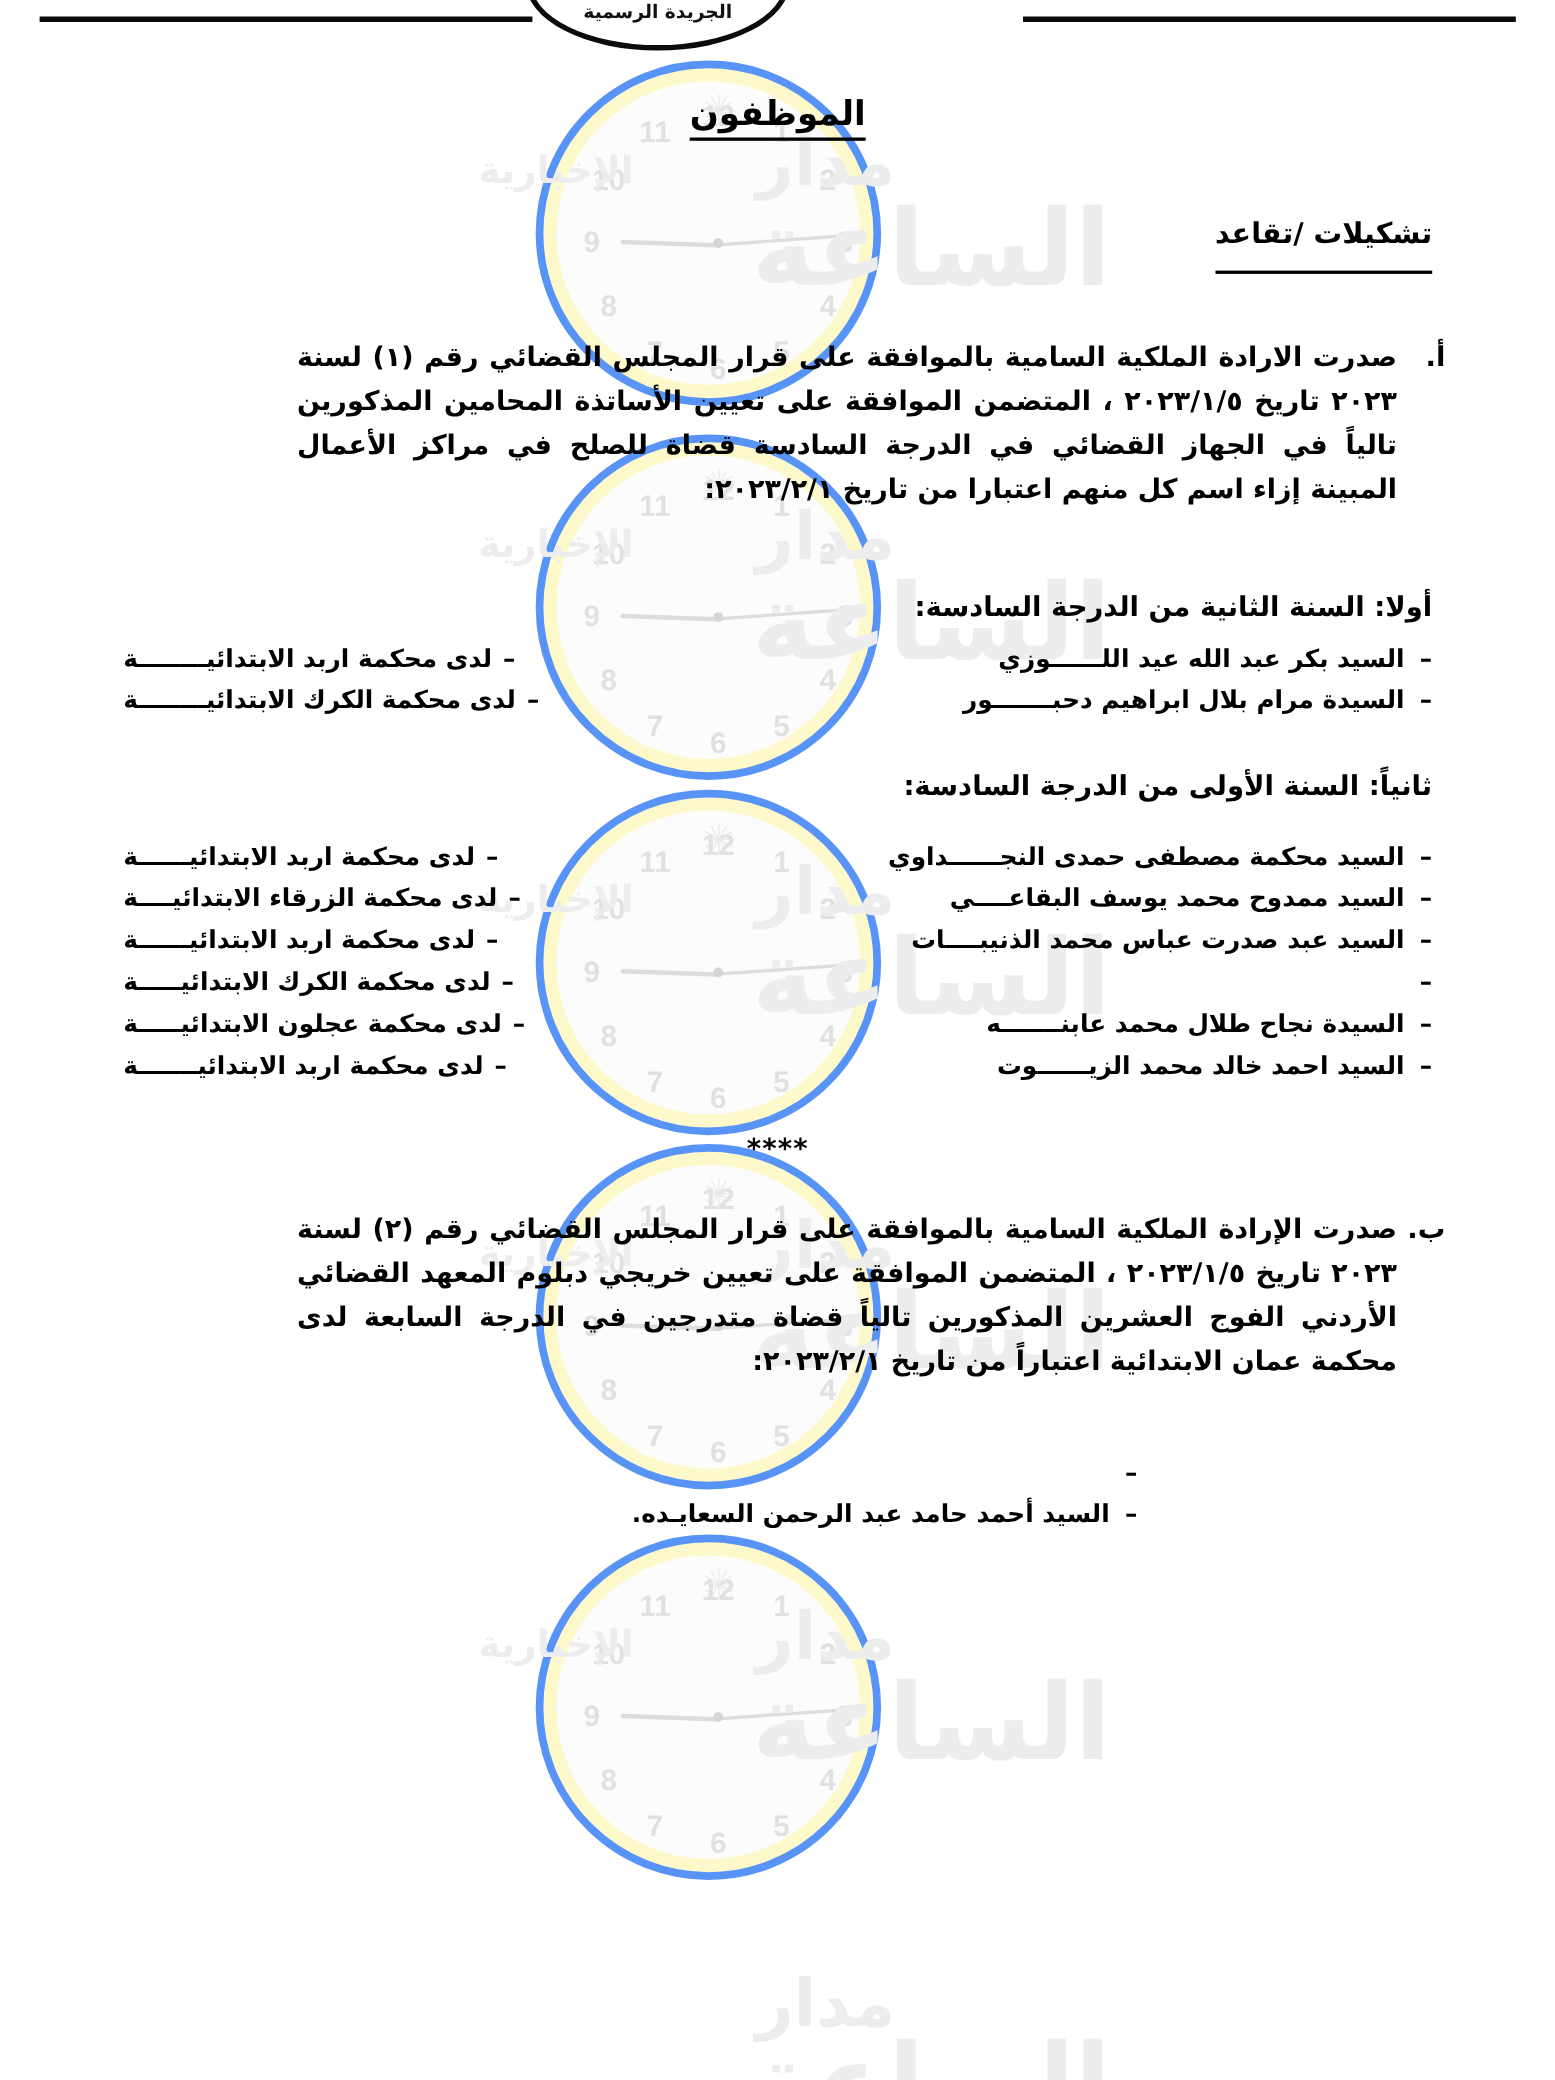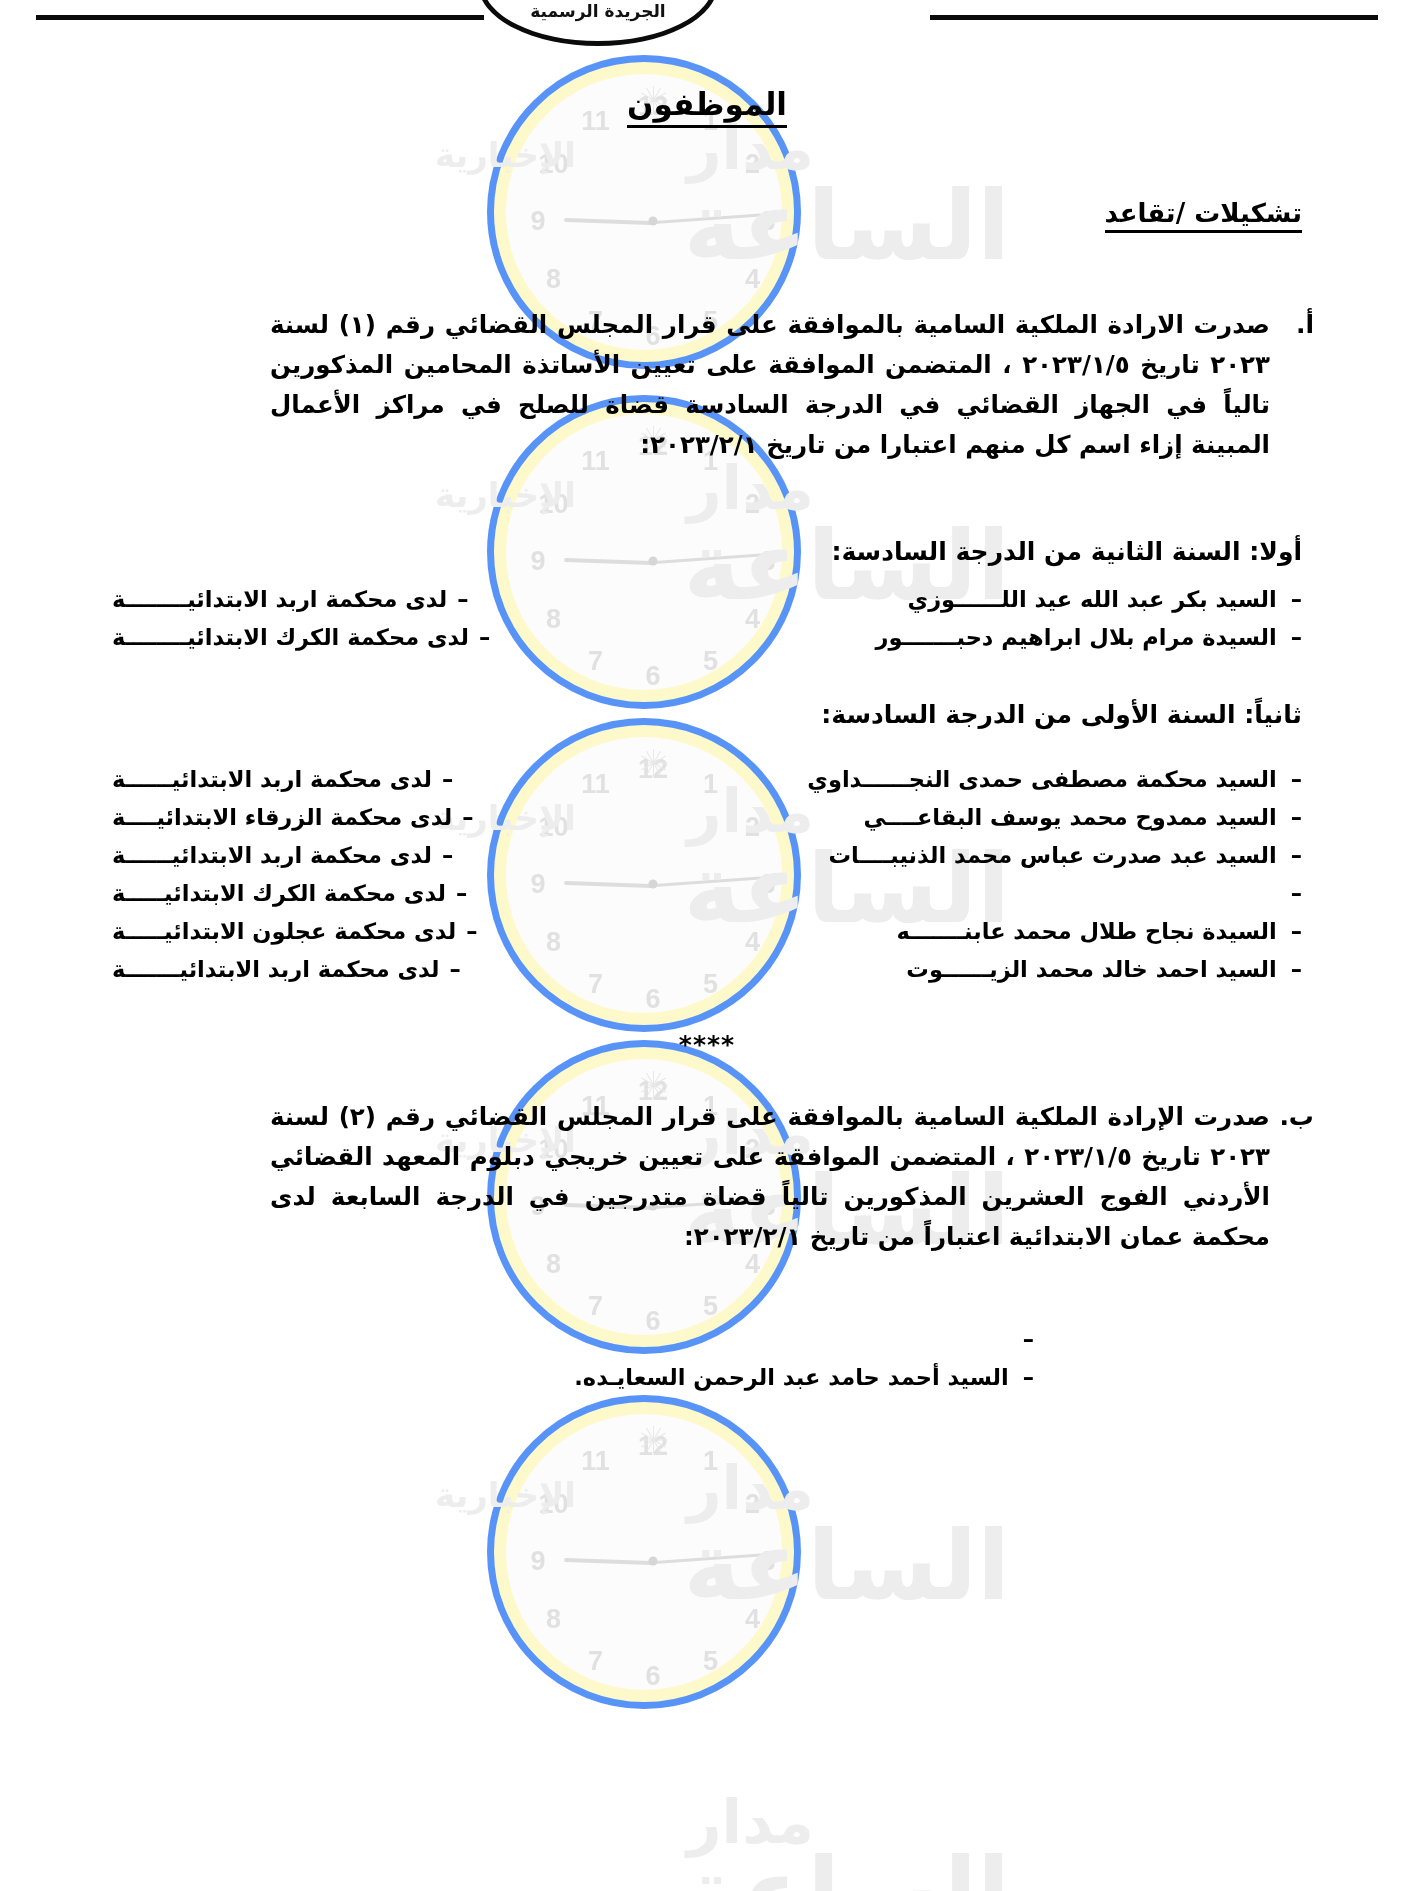--- a/index.html
+++ b/index.html
@@ -129,21 +129,21 @@
 
   .section-heading {
     position: absolute;
     top: 198px;
     right: 112px;
     font-size: 26px;
     font-weight: bold;
   }
   .section-heading span {
     border-bottom: 3px solid #000;
-    padding-bottom: 2px;
+    padding-bottom: 18px;
   }
 
   .para {
     position: absolute;
     display: flex;
     flex-direction: row;
     align-items: flex-start;
   }
   .para-marker {
     font-size: 25px;

